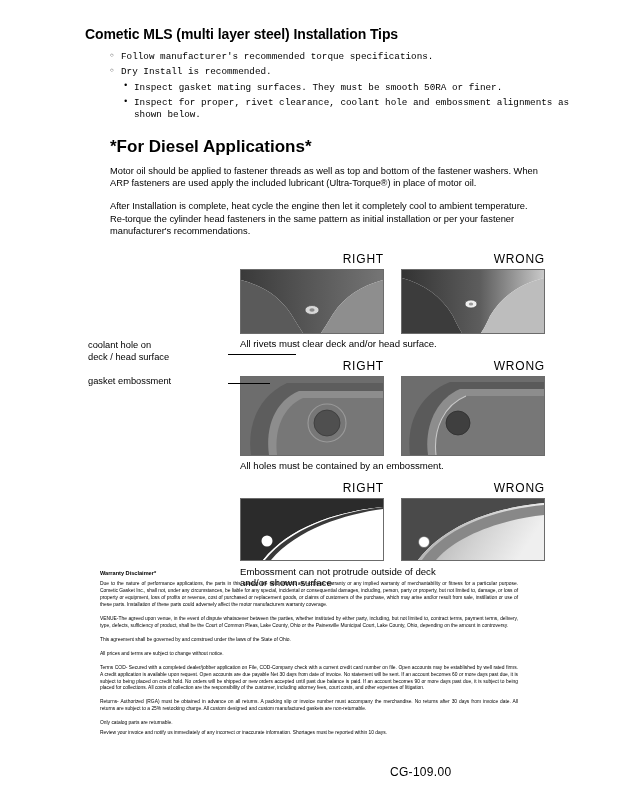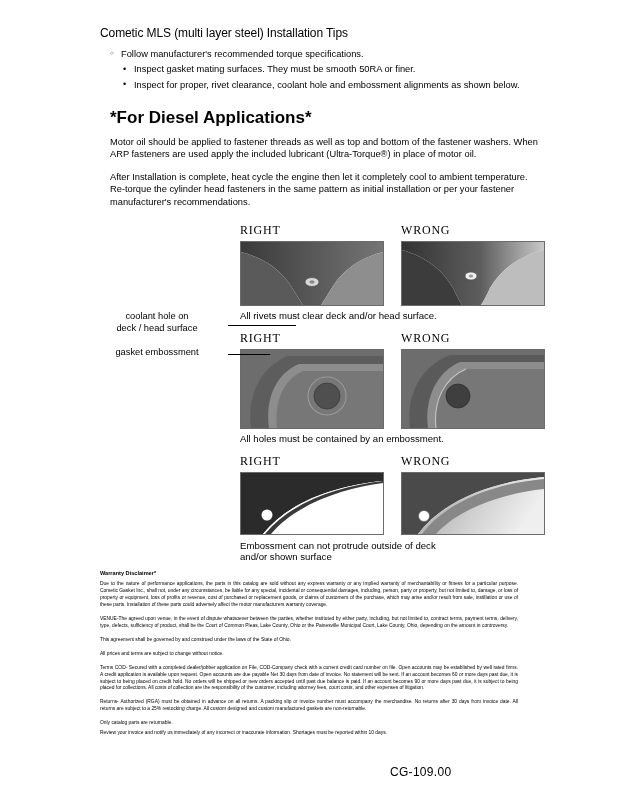--- a/index.html
+++ b/index.html
@@ -13,26 +13,26 @@
     position: relative;
     overflow: hidden;
   }
   .page {
     position: relative;
     width: 618px;
     height: 800px;
     padding: 26px 40px 0 40px;
   }
   h1.title {
-    font-size: 12px;
-    font-weight: normal;
-    margin: 0 0 9px 60px;
+    font-size: 14px;
+    font-weight: bold;
+    margin: 0 0 9px 45px;
     letter-spacing: -0.1px;
   }
-  .bullets { margin: 8px 0 0 70px; }
+  .bullets { margin: 8px 0 0 70px; font-family: Liberation Mono, monospace; }
   .b1 {
     font-size: 9.3px;
     margin-bottom: 3.5px;
     position: relative;
     padding-left: 11px;
     line-height: 1.28;
   }
   .b1::before {
     content: "\25CB";
     position: absolute;
@@ -69,45 +69,45 @@
     font-size: 9.3px;
     line-height: 1.32;
     margin: 0 0 0 70px;
   }
 
   
   .figures { margin-top: 15px; position: relative; }
   .figrow { display: flex; justify-content: flex-start; margin-left: 200px; }
   .figcol { margin-right: 17px; }
   .figlabel {
-    text-align: left;
+    text-align: right;
     font-size: 12px;
     letter-spacing: 0.8px;
     margin-bottom: 3px;
-    font-family: Liberation Serif, serif;
+    font-family: Liberation Sans, sans-serif;
   }
   .figbox {
     width: 144px;
     height: 65px;
     border: 1px solid #6b6b6b;
     overflow: hidden;
     position: relative;
     background: #ffffff;
   }
   .figbox.tall { height: 80px; }
   .figbox.short { height: 63px; }
   .caption {
     font-size: 9.6px;
     margin: 4px 0 0 200px;
   }
 
   .annot {
     position: absolute;
     font-size: 9.3px;
-    text-align: center;
+    text-align: left;
     line-height: 1.25;
   }
   .leader {
     position: absolute;
     height: 1px;
     background: #000;
   }
 
   
   .warranty {
@@ -138,20 +138,21 @@
 </style>
 </head>
 <body>
 
 <div class="page">
 
   <h1 class="title">Cometic MLS (multi layer steel) Installation Tips</h1>
 
   <div class="bullets">
     <div class="b1">Follow manufacturer's recommended torque specifications.</div>
+    <div class="b1">Dry Install is recommended.</div>
     <div class="b2">Inspect gasket mating surfaces.  They must be smooth 50RA or finer.</div>
     <div class="b2">Inspect for proper, rivet clearance, coolant hole and embossment alignments as shown below.</div>
   </div>
 
   <h2 class="subtitle">*For Diesel Applications*</h2>
   <p class="para">Motor oil should be applied to fastener threads as well as top and bottom of the fastener washers. When ARP fasteners are used apply the included lubricant (Ultra-Torque®) in place of motor oil.</p>
   <p class="para">After Installation is complete, heat cycle the engine then let it completely cool to ambient temperature. Re-torque the cylinder head fasteners in the same pattern as initial installation or per your fastener manufacturer's recommendations.</p>
 
   <div class="figures">
 

